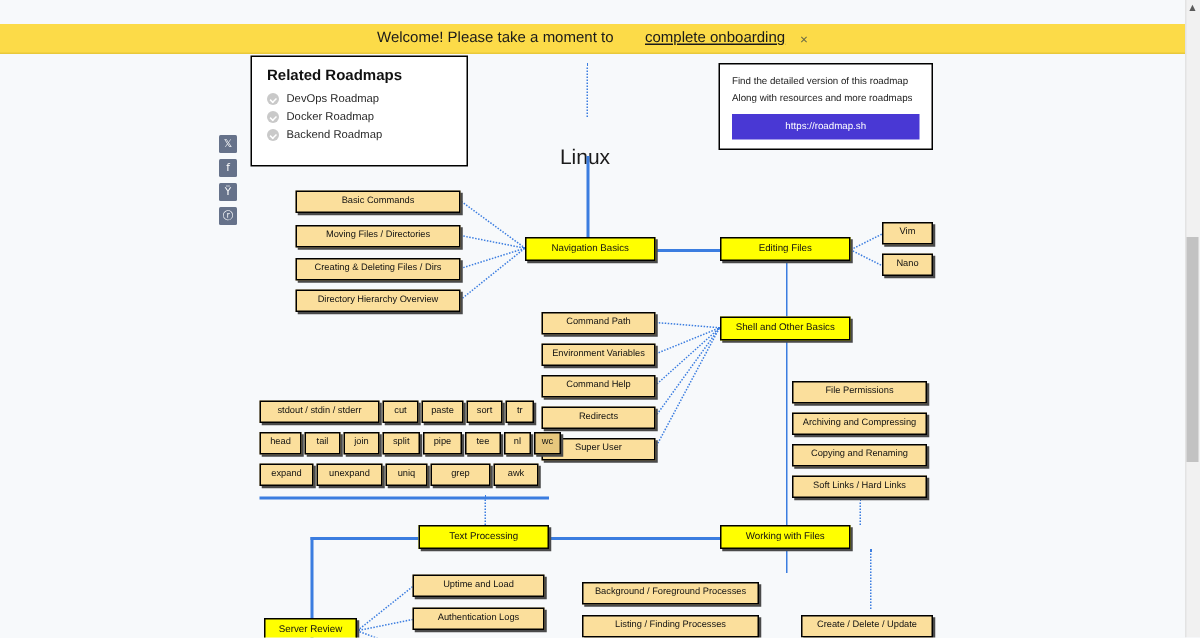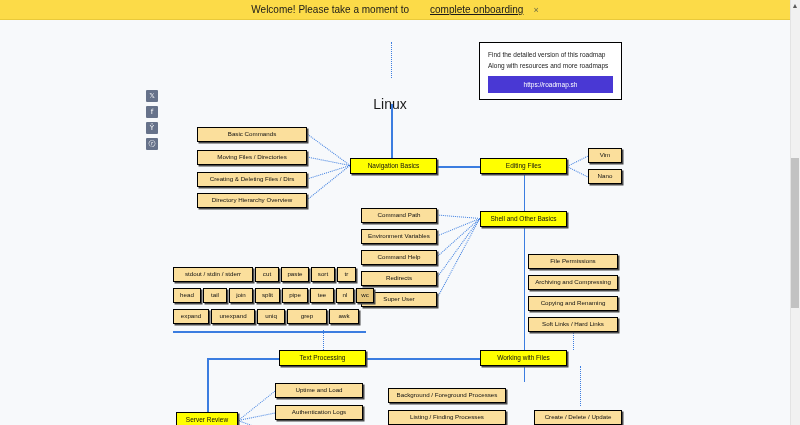--- a/index.html
+++ b/index.html
@@ -4,21 +4,21 @@
 <style>
   html,body{margin:0;padding:0;}
   body{
     width:800px;height:425px;overflow:hidden;
     background:#f7f9fb;
     font-family:"Liberation Sans","DejaVu Sans",sans-serif;
     position:relative;
   }
   
   #banner{
-    position:absolute;left:0;top:0;width:790px;height:20px;
+    position:absolute;left:0;top:16px;width:790px;height:20px;
     background:#fcdb48;
     display:flex;align-items:center;justify-content:center;
     font-size:10px;color:#1a1a1a;
     border-bottom:1px solid #e9c93a;
     box-sizing:border-box;
   }
   #banner .b-text{letter-spacing:0;}
   #banner .b-link{
     text-decoration:underline;color:#1a1a1a;margin-left:21px;cursor:pointer;
   }
@@ -104,20 +104,35 @@
   <span class="b-close">×</span>
 </div>
 
 <div id="scrollbar-track">
   <div id="scroll-up">▲</div>
   <div id="scrollbar-thumb"></div>
 </div>
 
 <div id="canvas">
 
+  <div class="card" id="related-card">
+    <div class="card-title">Related Roadmaps</div>
+    <div class="rr-row">
+      <span class="chk"></span>
+      <span class="rr-label">DevOps Roadmap</span>
+    </div>
+    <div class="rr-row">
+      <span class="chk"></span>
+      <span class="rr-label">Docker Roadmap</span>
+    </div>
+    <div class="rr-row">
+      <span class="chk"></span>
+      <span class="rr-label">Backend Roadmap</span>
+    </div>
+  </div>
 
   <div class="card" id="detail-card">
     <div class="d-line">Find the detailed version of this roadmap</div>
     <div class="d-line">Along with resources and more roadmaps</div>
     <div id="detail-btn">https://roadmap.sh</div>
   </div>
 
   <div id="social">
     <div class="soc">𝕏</div>
     <div class="soc">f</div>

